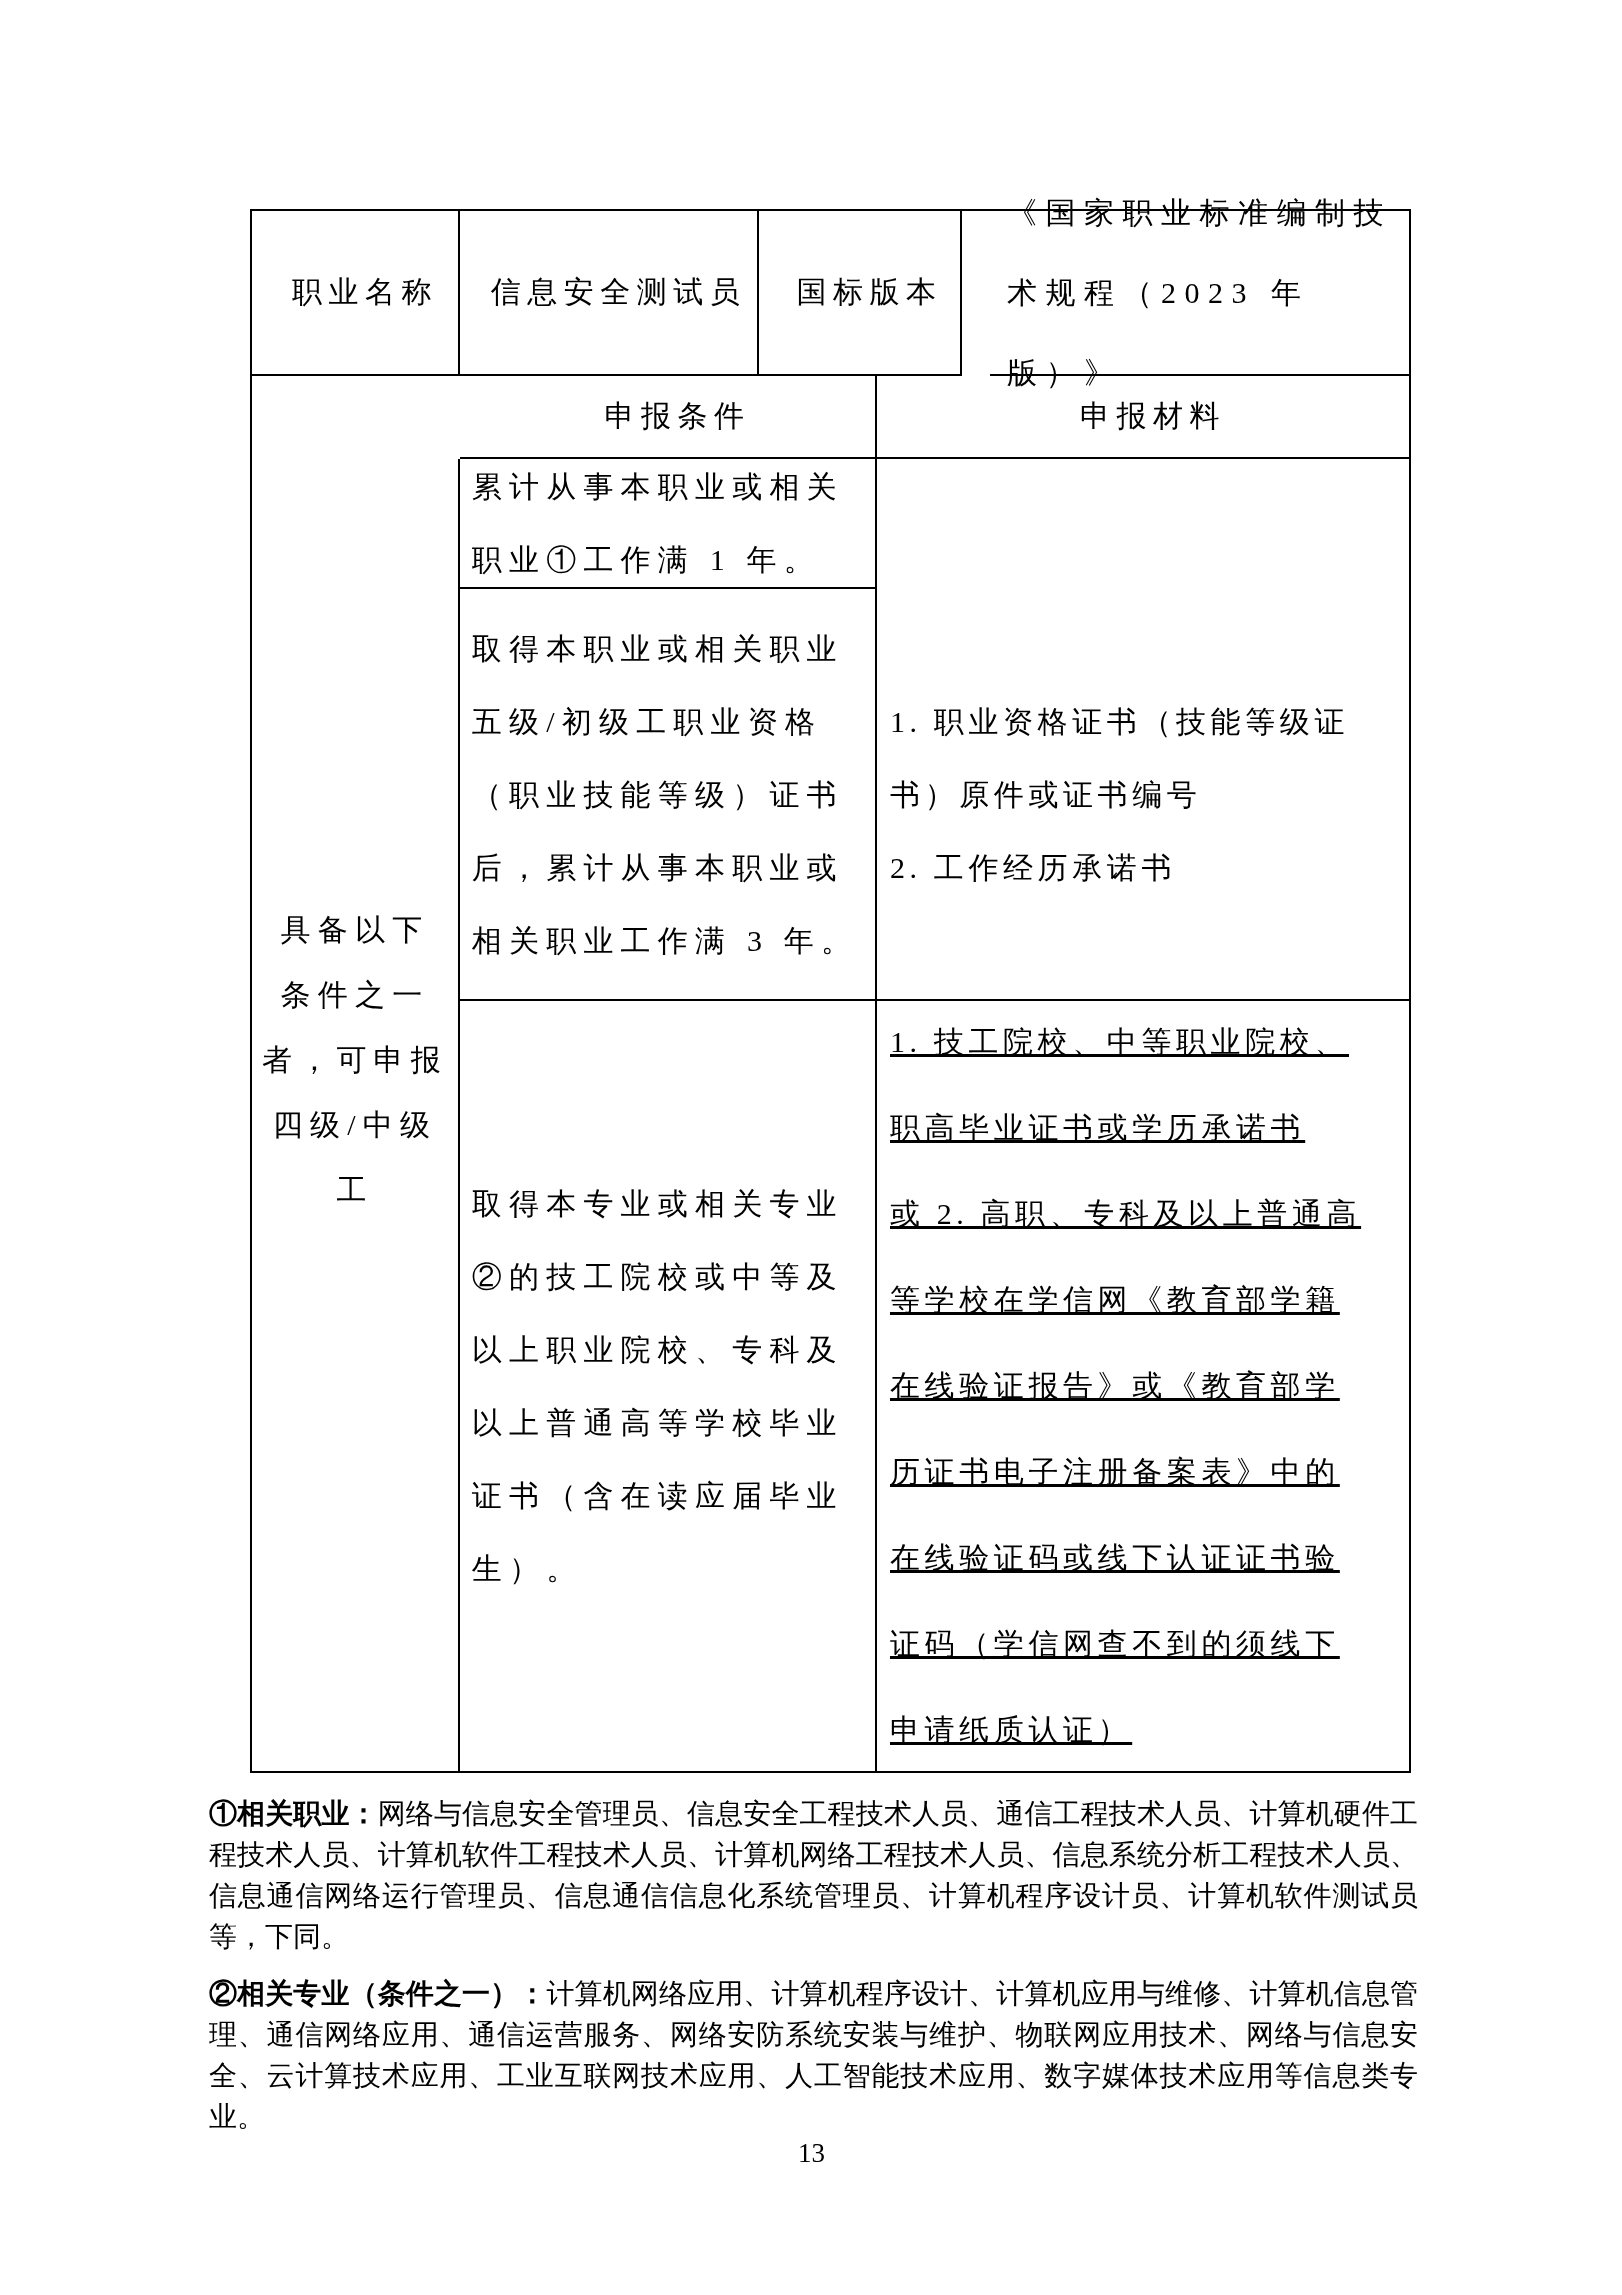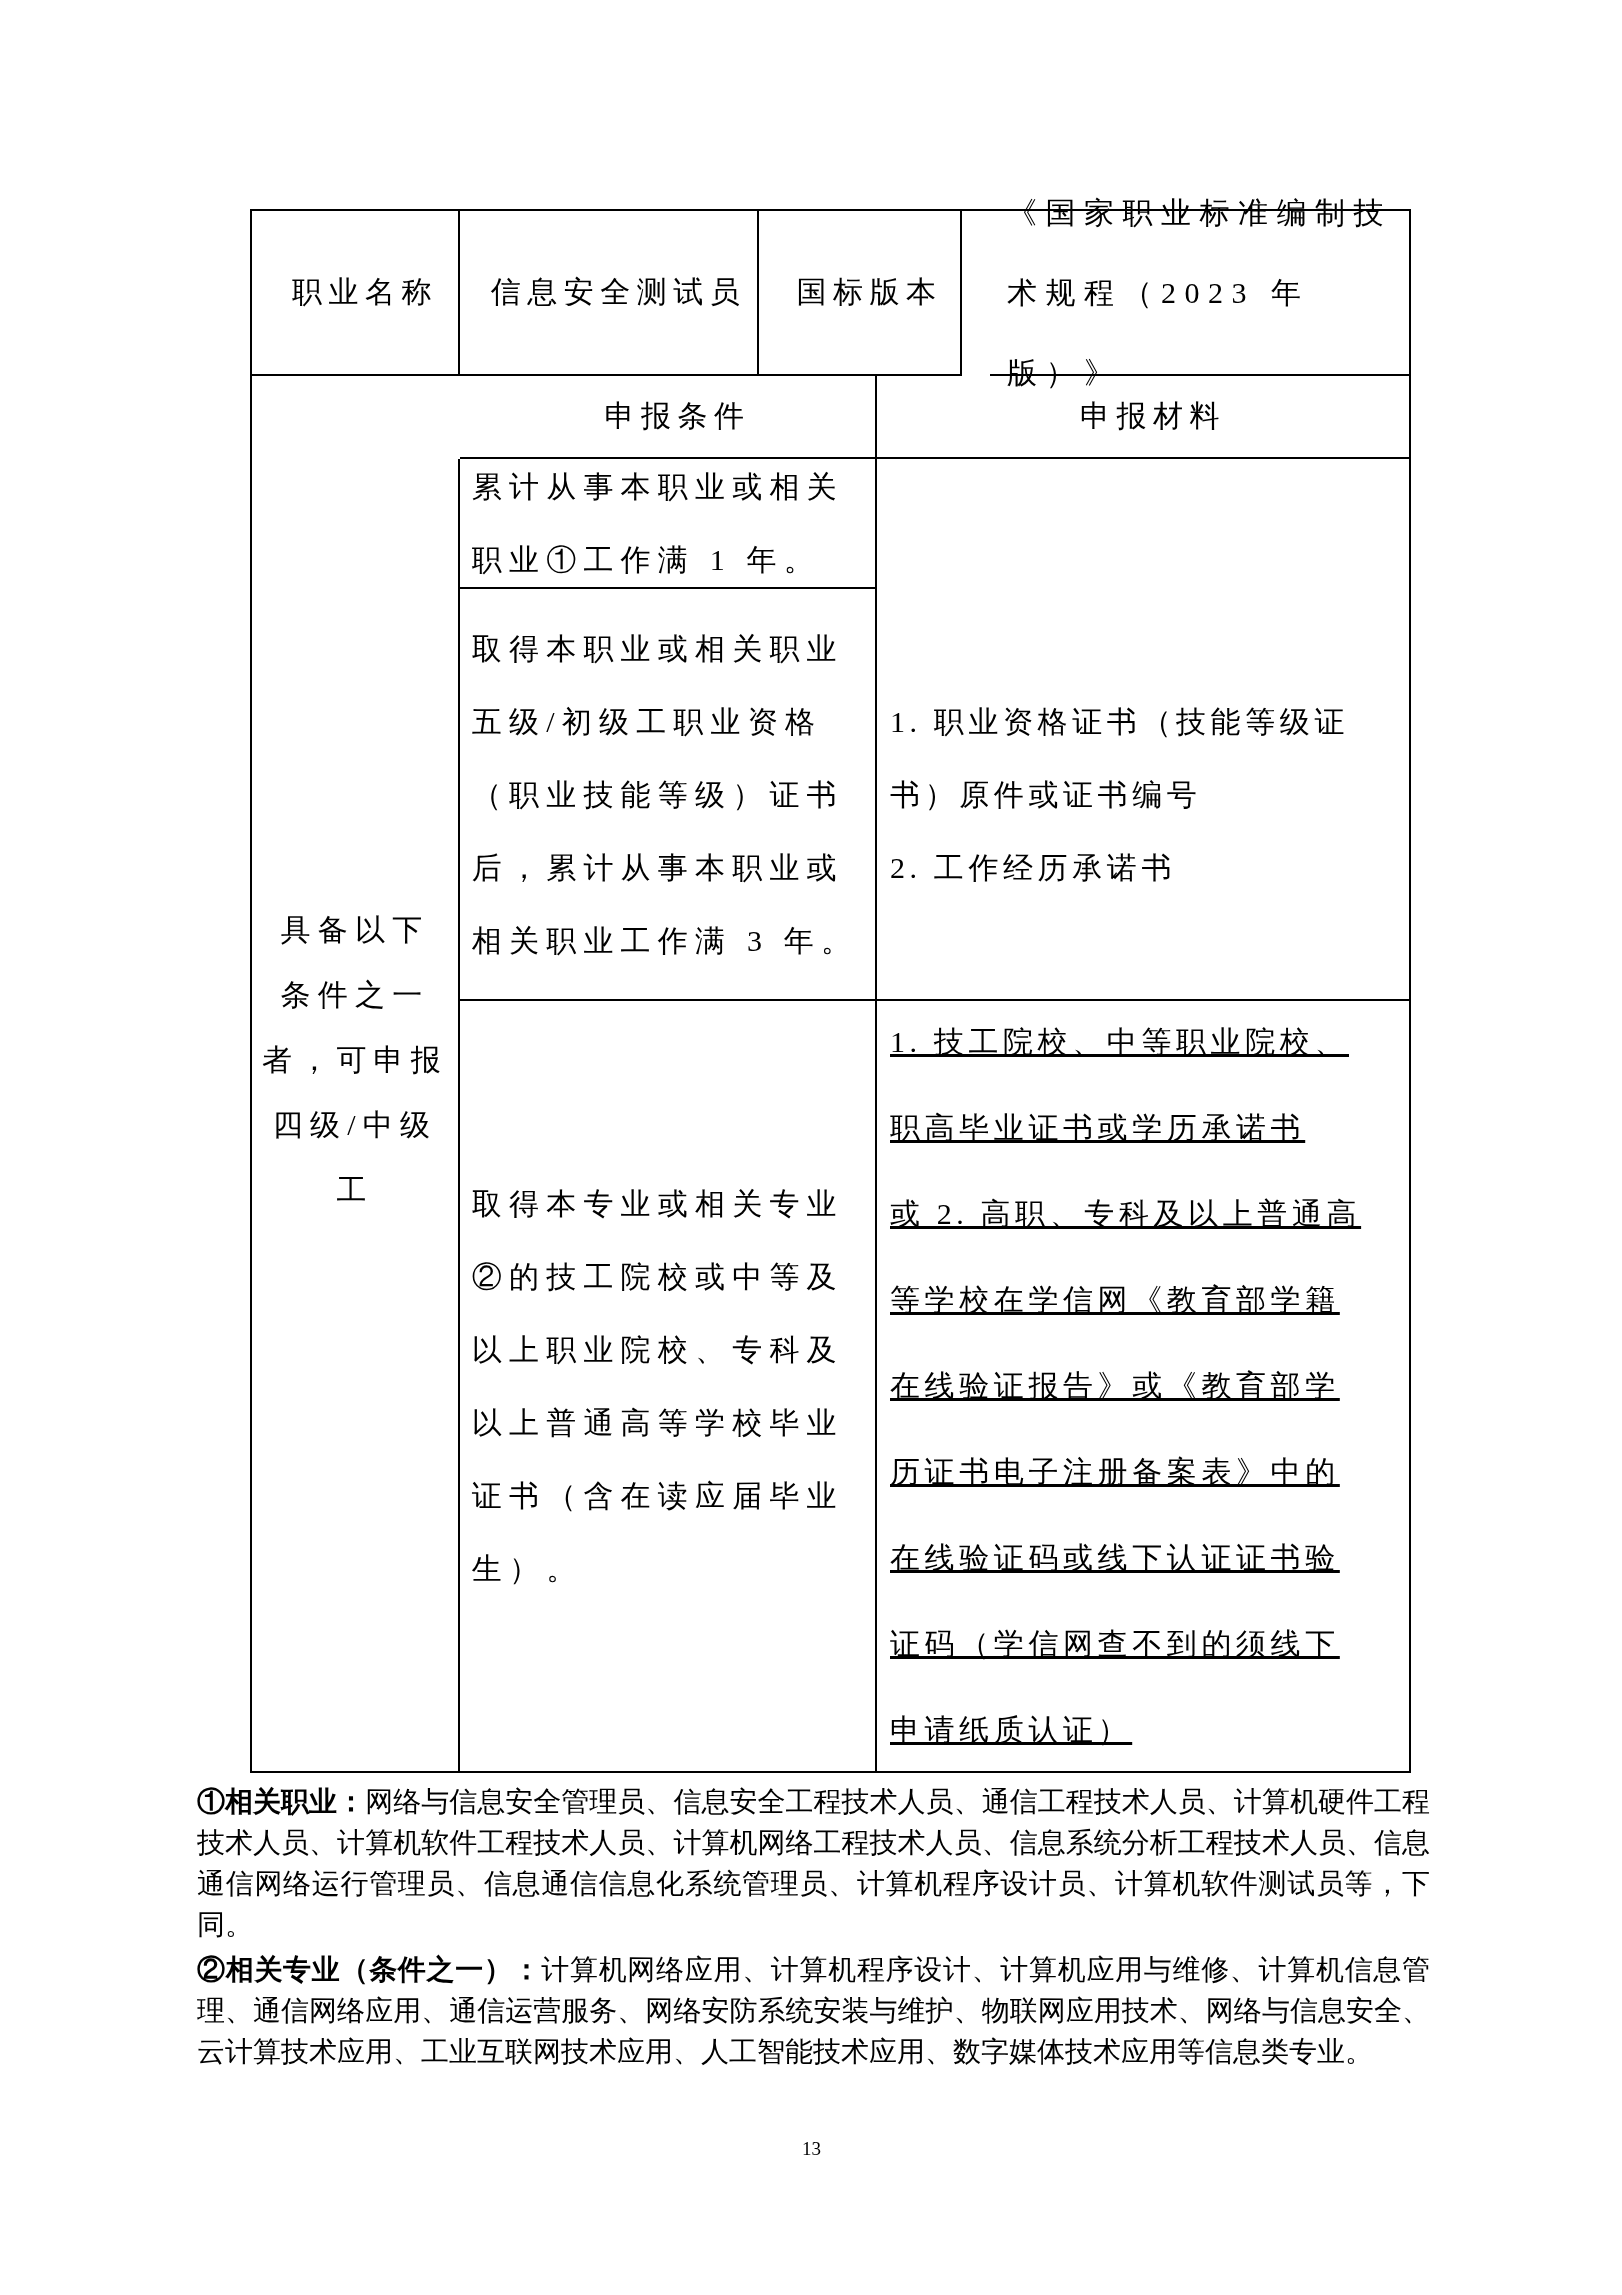--- a/index.html
+++ b/index.html
@@ -43,26 +43,26 @@
   #b4{grid-area:4/2/5/4}
   #c4{grid-area:4/4/5/6}
   #b5{grid-area:5/2/6/4}
   #c5{grid-area:5/4/6/6}
   
   .footnotes{
     position:absolute;left:193px;top:1777px;width:1241px;
     font-size:28px;line-height:41px;
     text-align:justify;text-justify:inter-ideograph;
   }
-  .footnotes p{margin:4px;}
+  .footnotes p{margin:16px;}
   .fn-label{font-weight:bold;}
   
   .page-number{
     position:absolute;left:0;top:2138px;width:1623px;
-    text-align:center;font-size:19px;
+    text-align:center;font-size:27px;
   }
 </style>
 </head>
 <body>
 
 <div class="page">
 
   <div class="doc-table">
 
     <div class="cell ctr" id="a1">职业名称</div>

